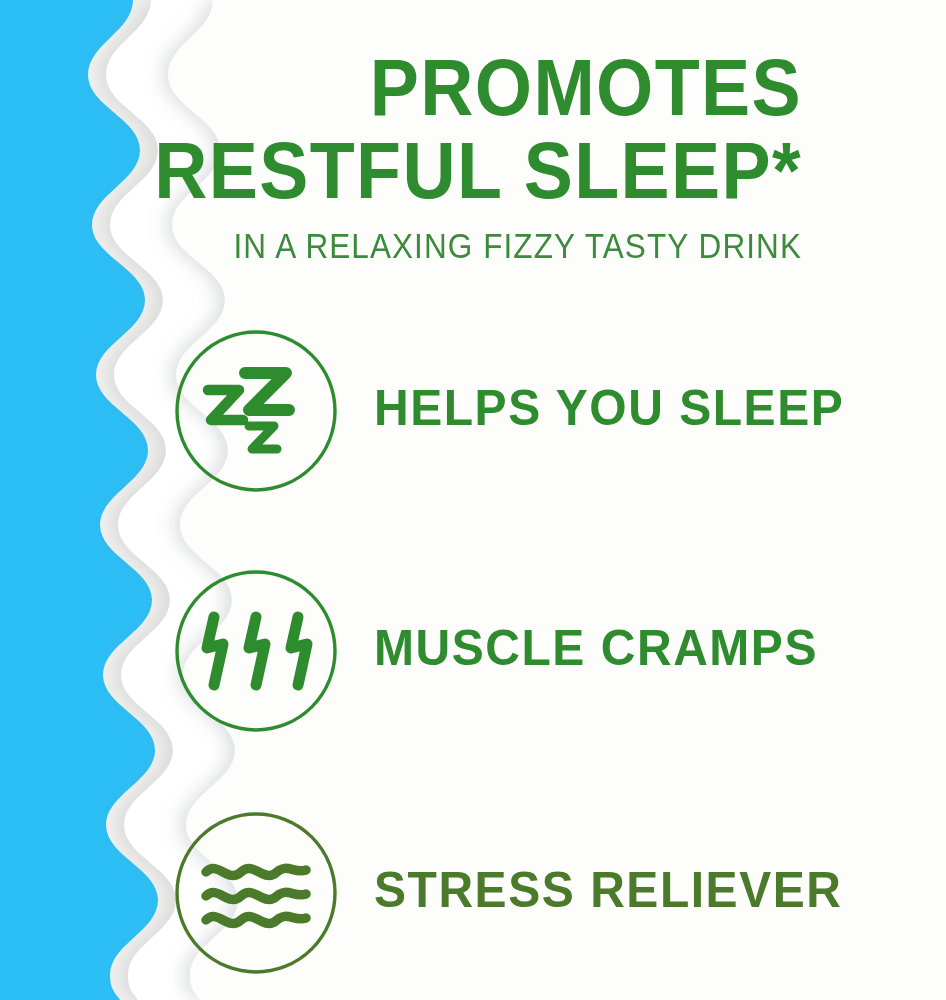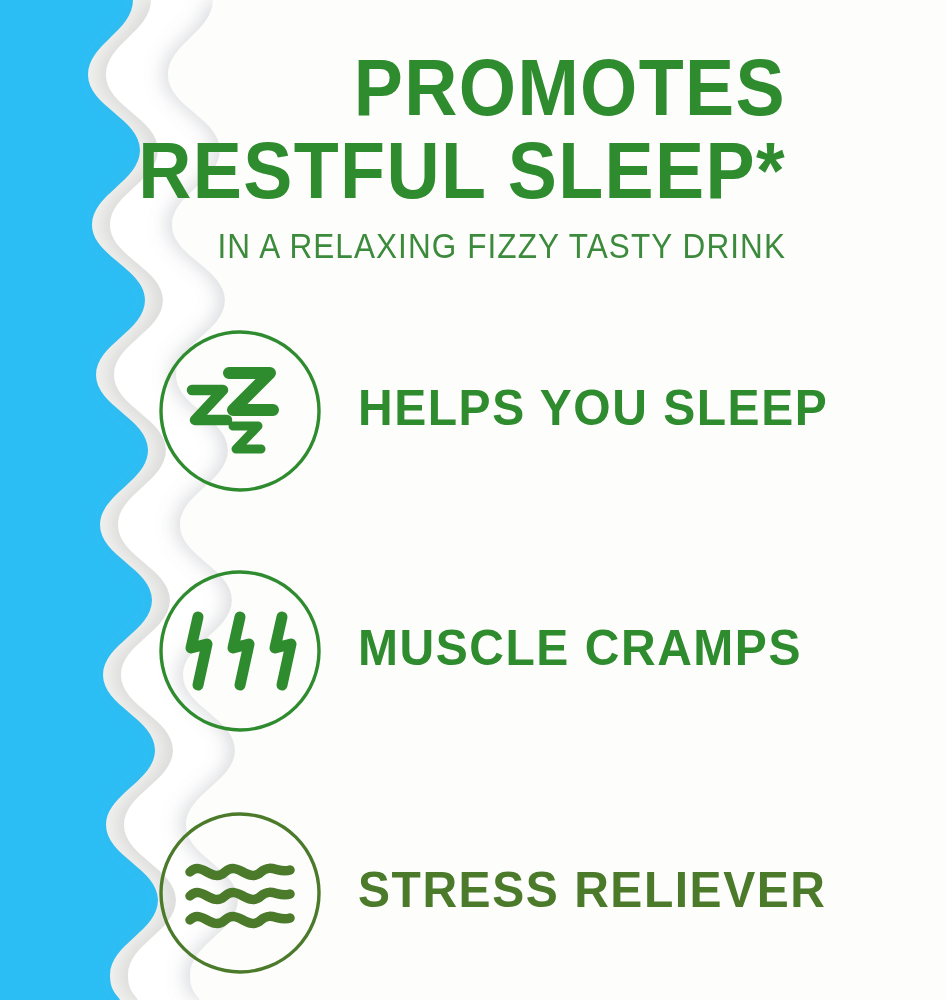--- a/index.html
+++ b/index.html
@@ -35,21 +35,21 @@
   .wave-layer svg {
     display: block;
     width: 300px;
     height: 1000px;
   }
 
   
   .content {
     position: absolute;
     top: 0;
-    left: 0;
+    left: 16px;
     width: 786px;
     height: 1000px;
   }
 
   .headline-block {
     position: absolute;
     top: 48px;
     right: 0px;
     width: 760px;
     text-align: right;

